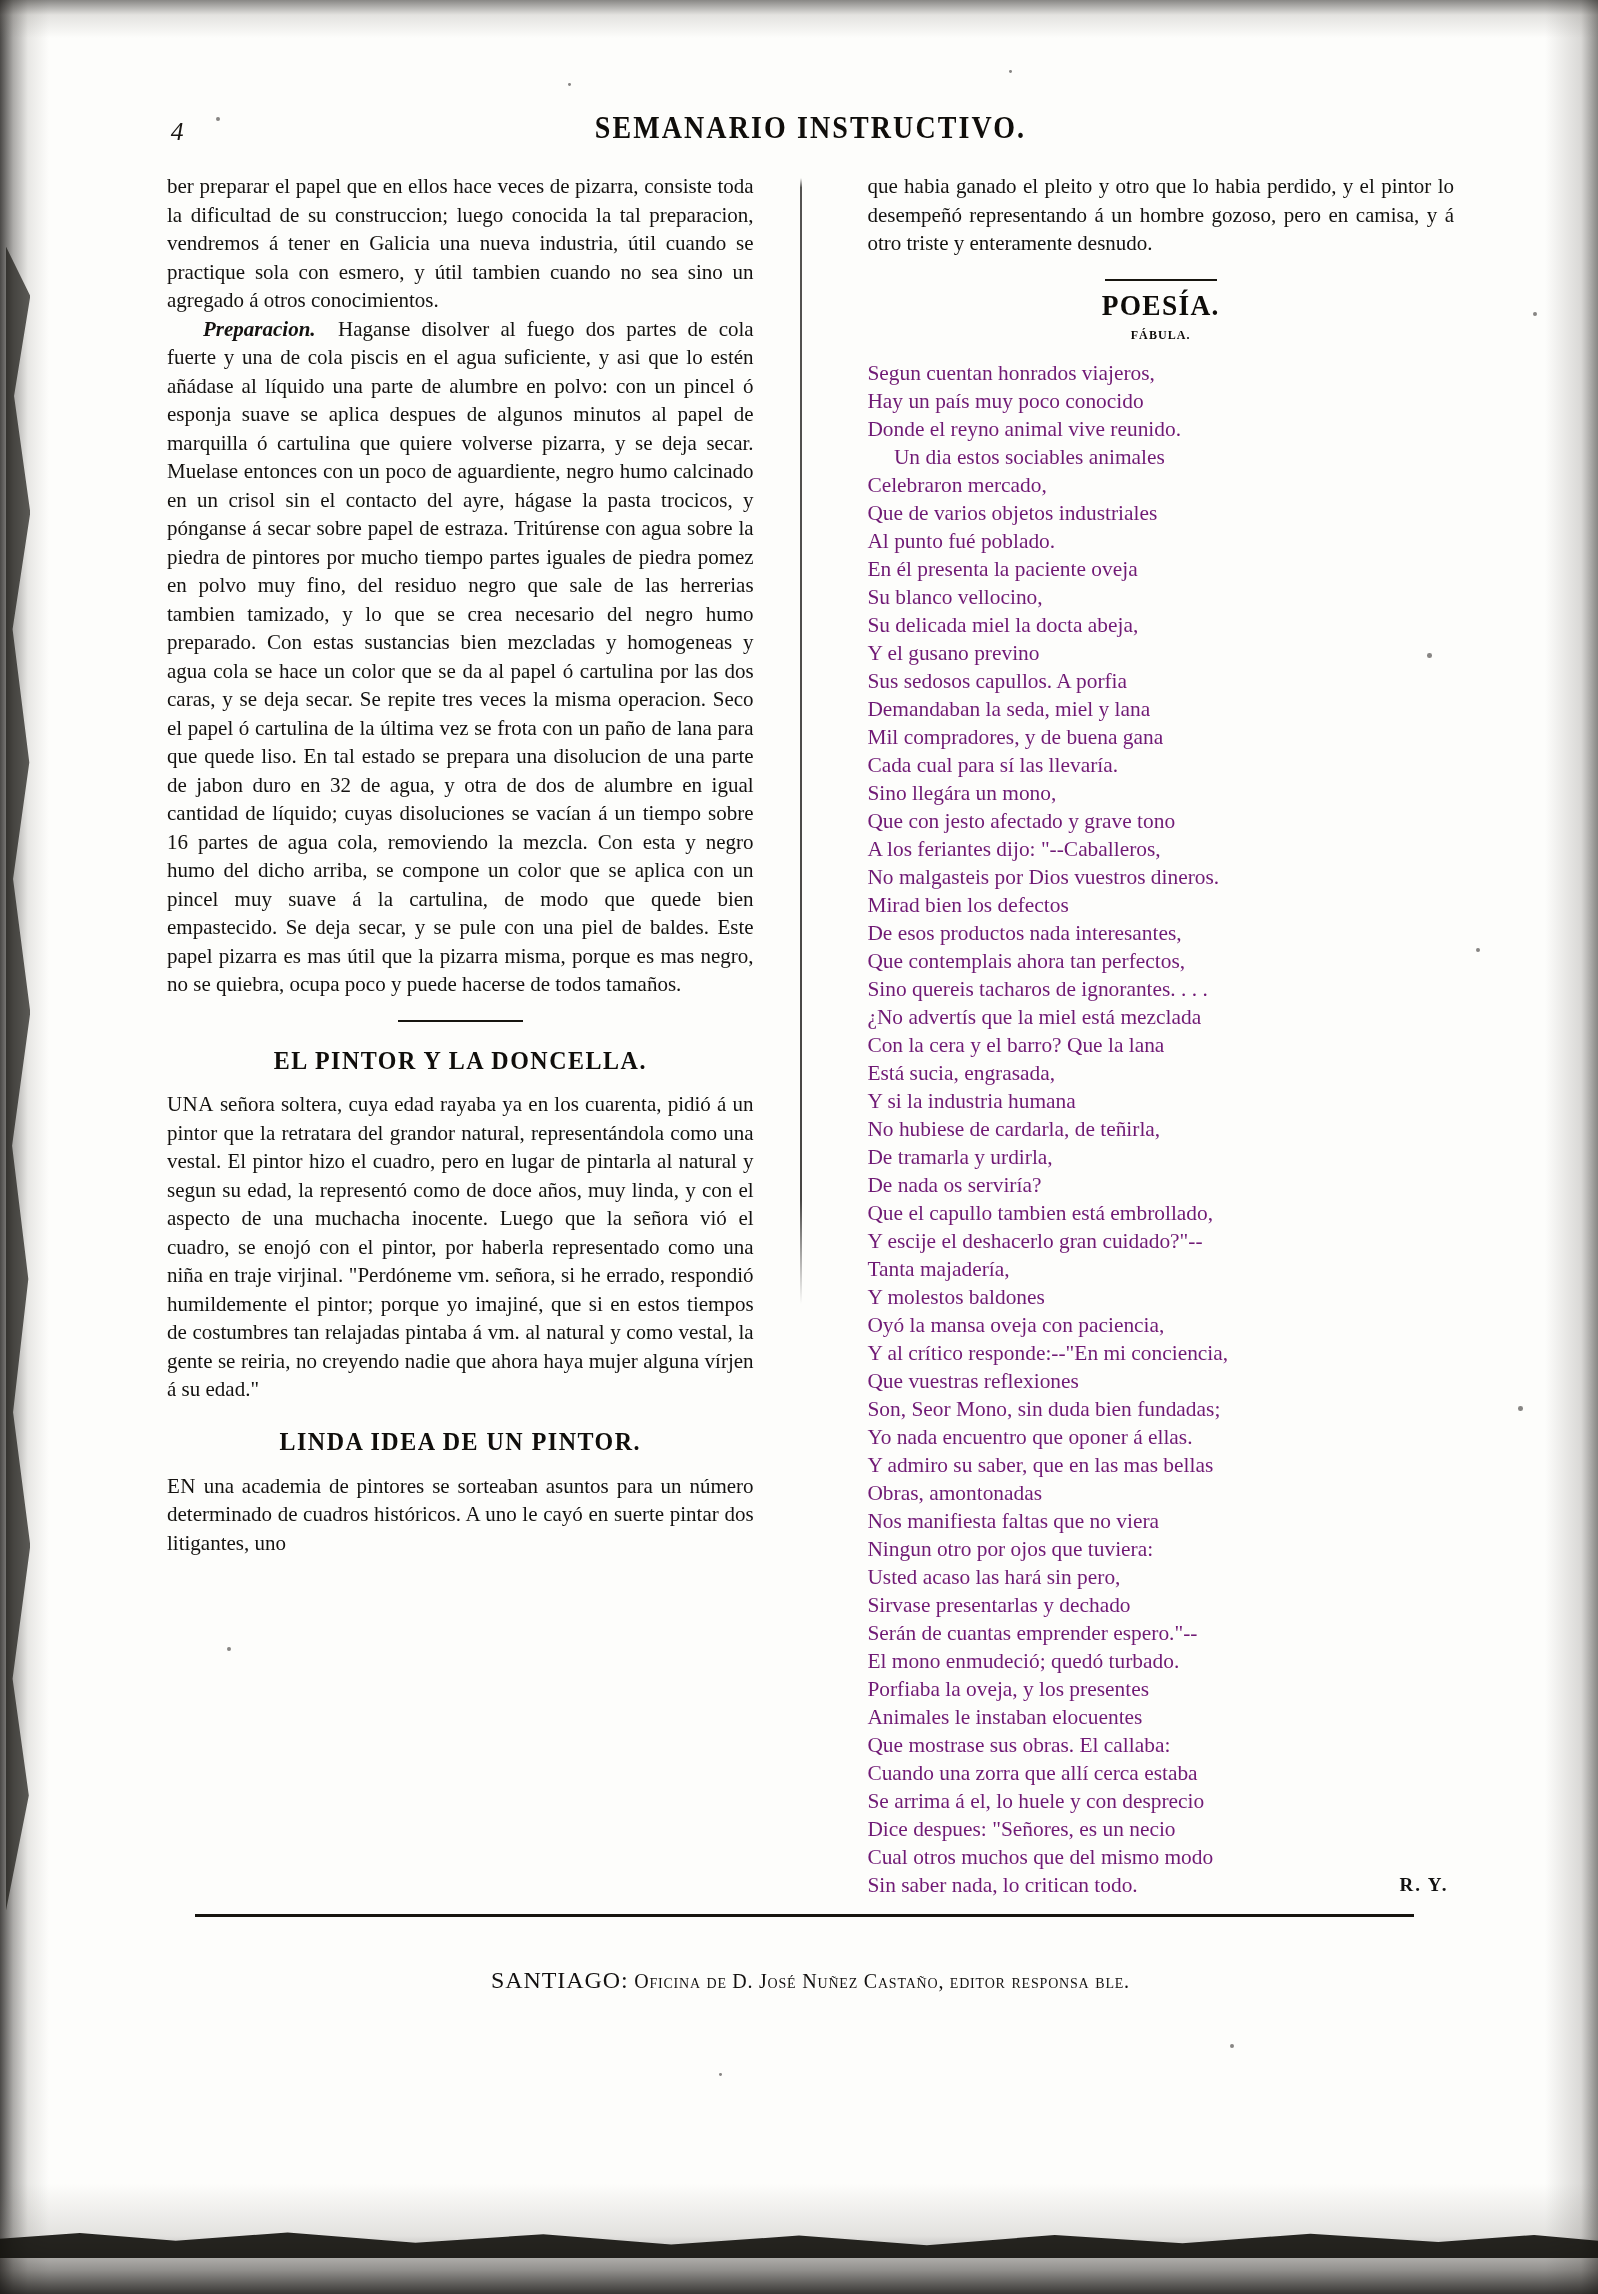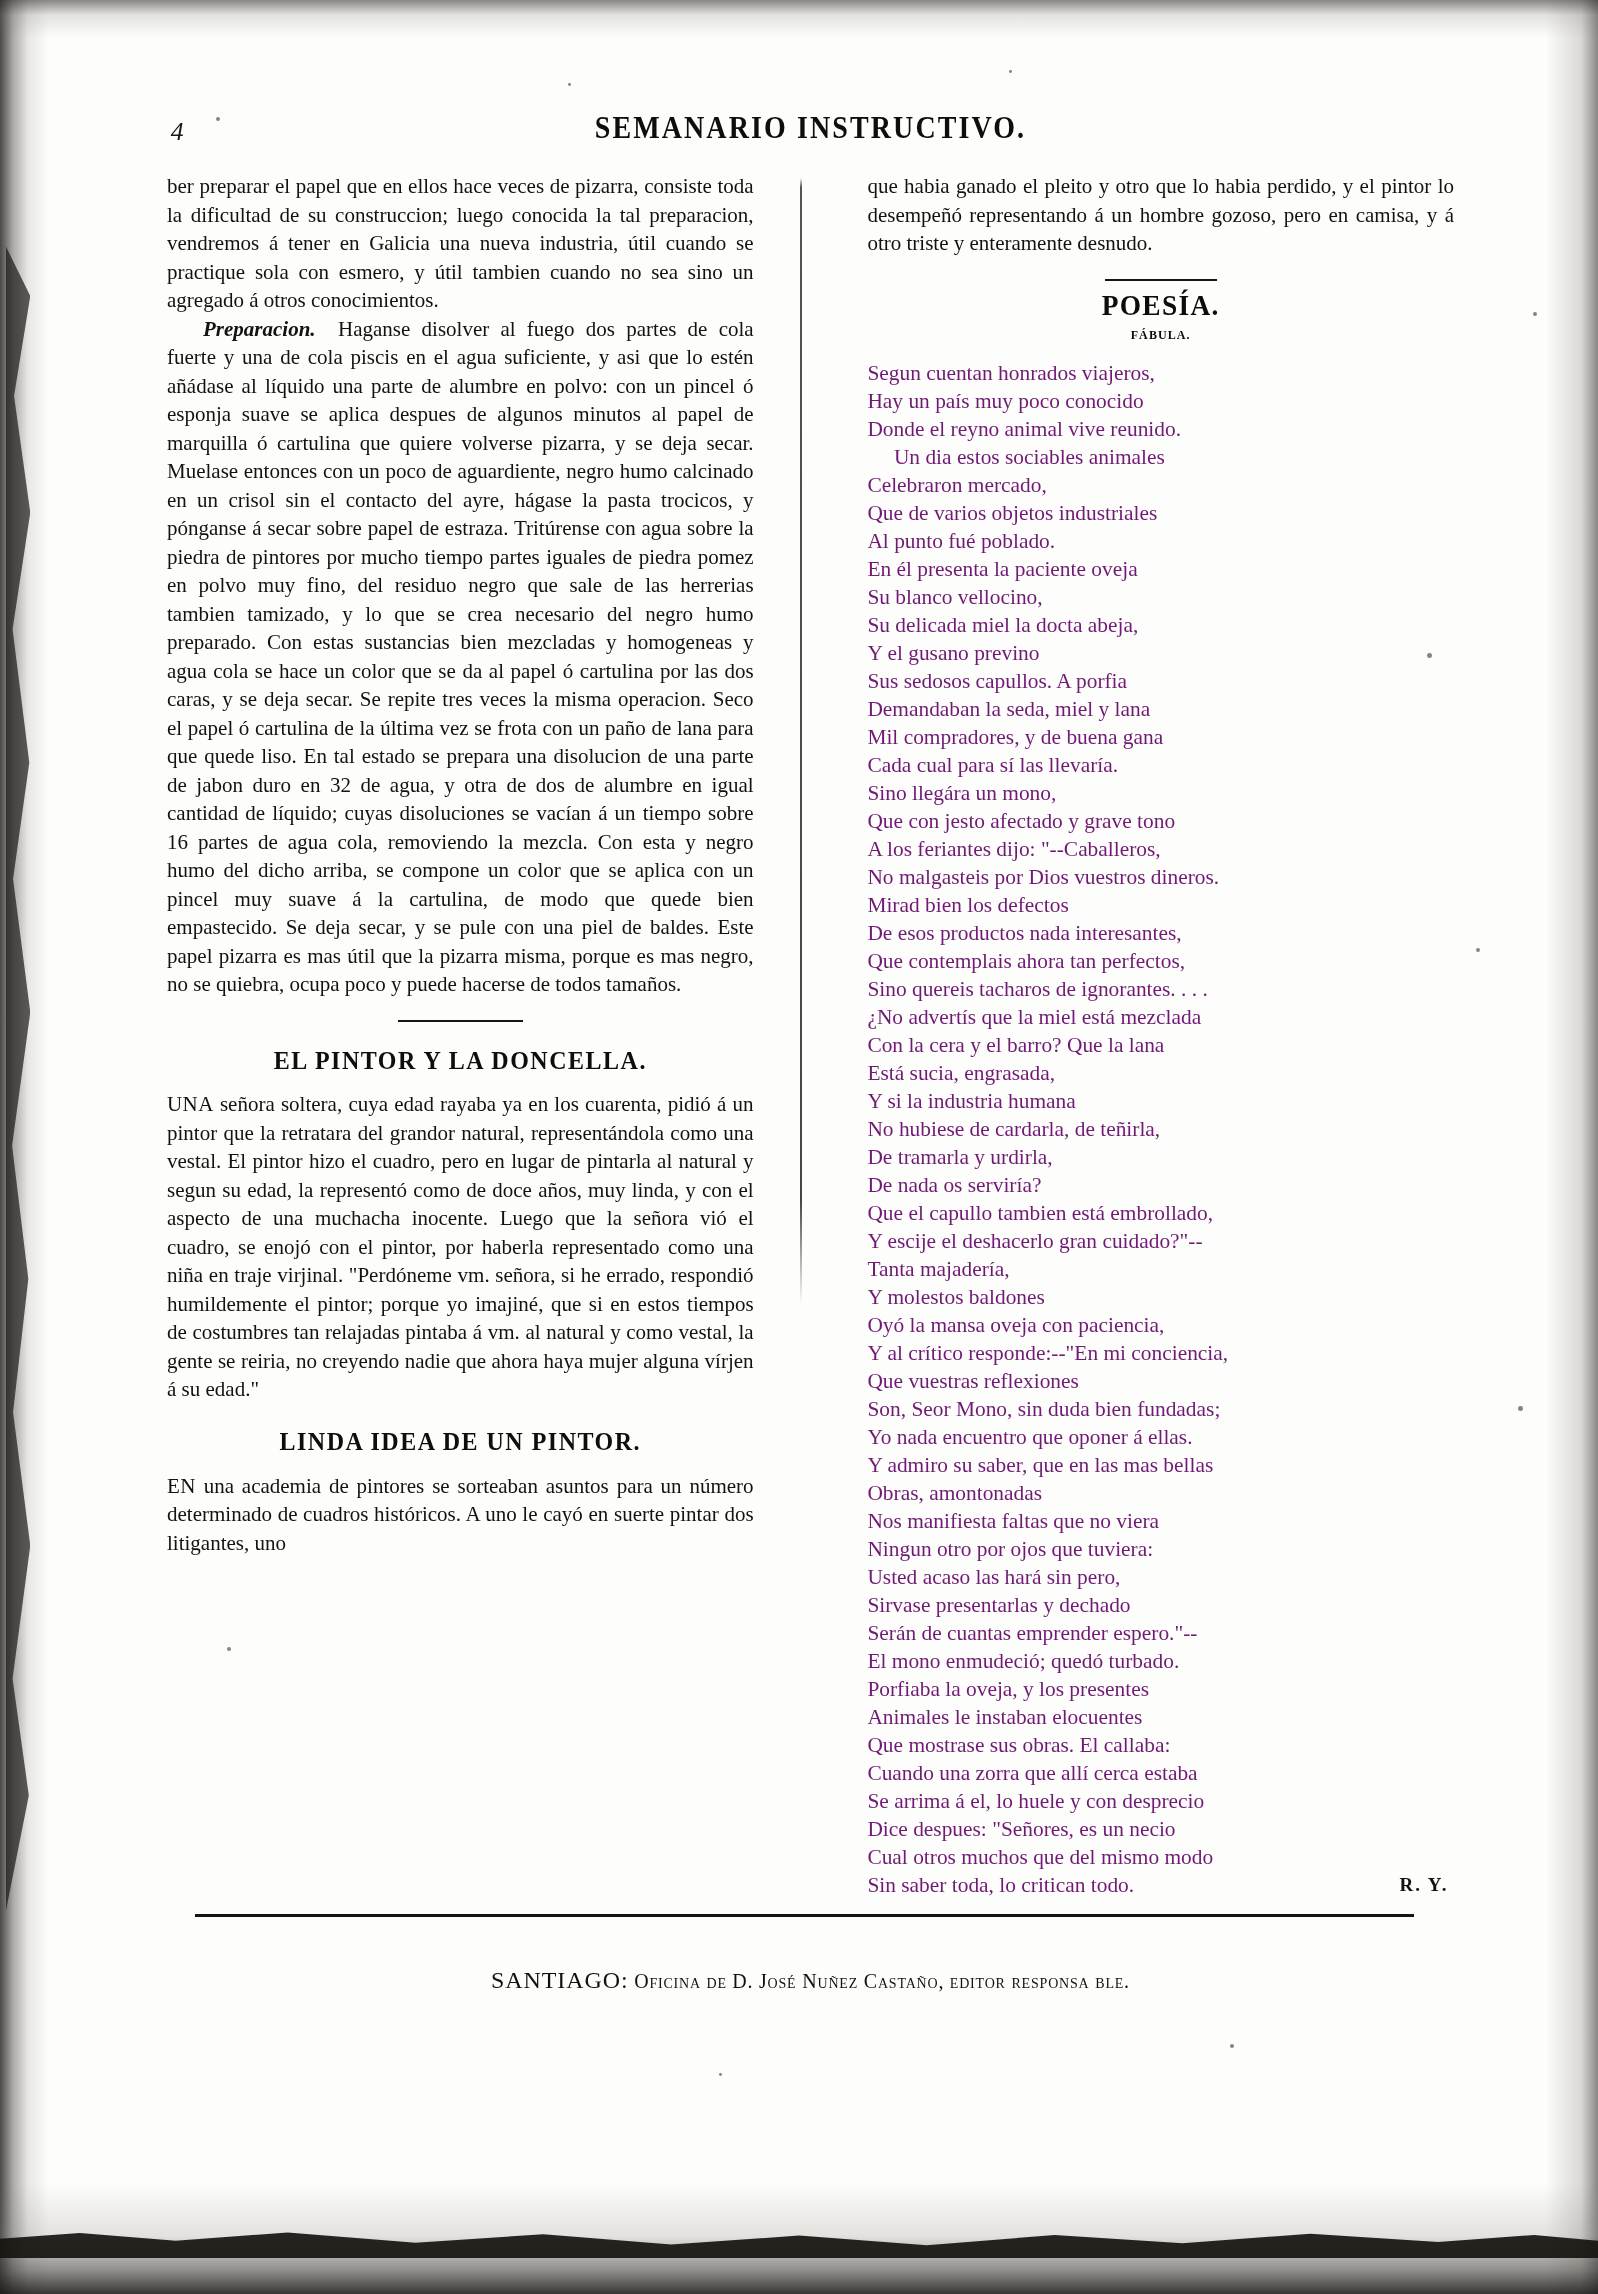--- a/index.html
+++ b/index.html
@@ -360,21 +360,21 @@
             <li>Sirvase presentarlas y dechado</li>
             <li>Serán de cuantas emprender espero."--</li>
             <li>El mono enmudeció; quedó turbado.</li>
             <li>Porfiaba la oveja, y los presentes</li>
             <li>Animales le instaban elocuentes</li>
             <li>Que mostrase sus obras. El callaba:</li>
             <li>Cuando una zorra que allí cerca estaba</li>
             <li>Se arrima á el, lo huele y con desprecio</li>
             <li>Dice despues: "Señores, es un necio</li>
             <li class=" italic">Cual otros muchos que del mismo modo</li>
-            <li class=" italic">Sin saber toda, lo critican todo.</li>
+            <li class=" italic">Sin saber nada, lo critican todo.</li>
           </ul>
 
         <div class="signature">R. Y.</div>
 
       </div>
     </div>
   </div>
 
   <div id="colophon-rule"></div>
   <div id="colophon">

